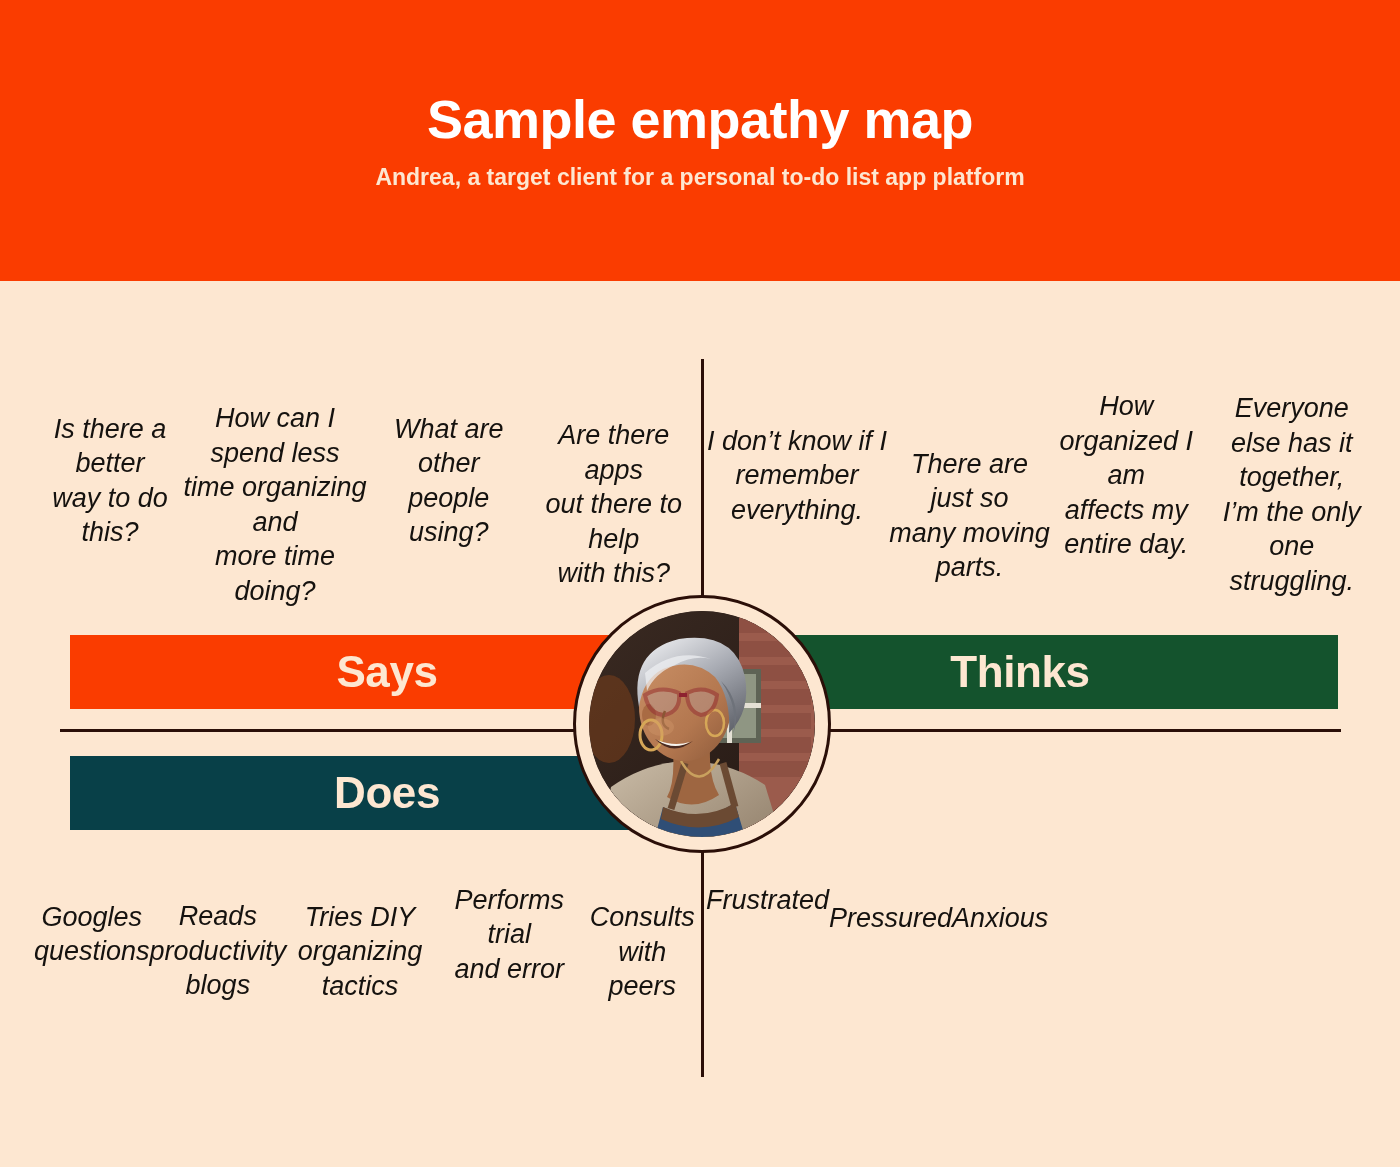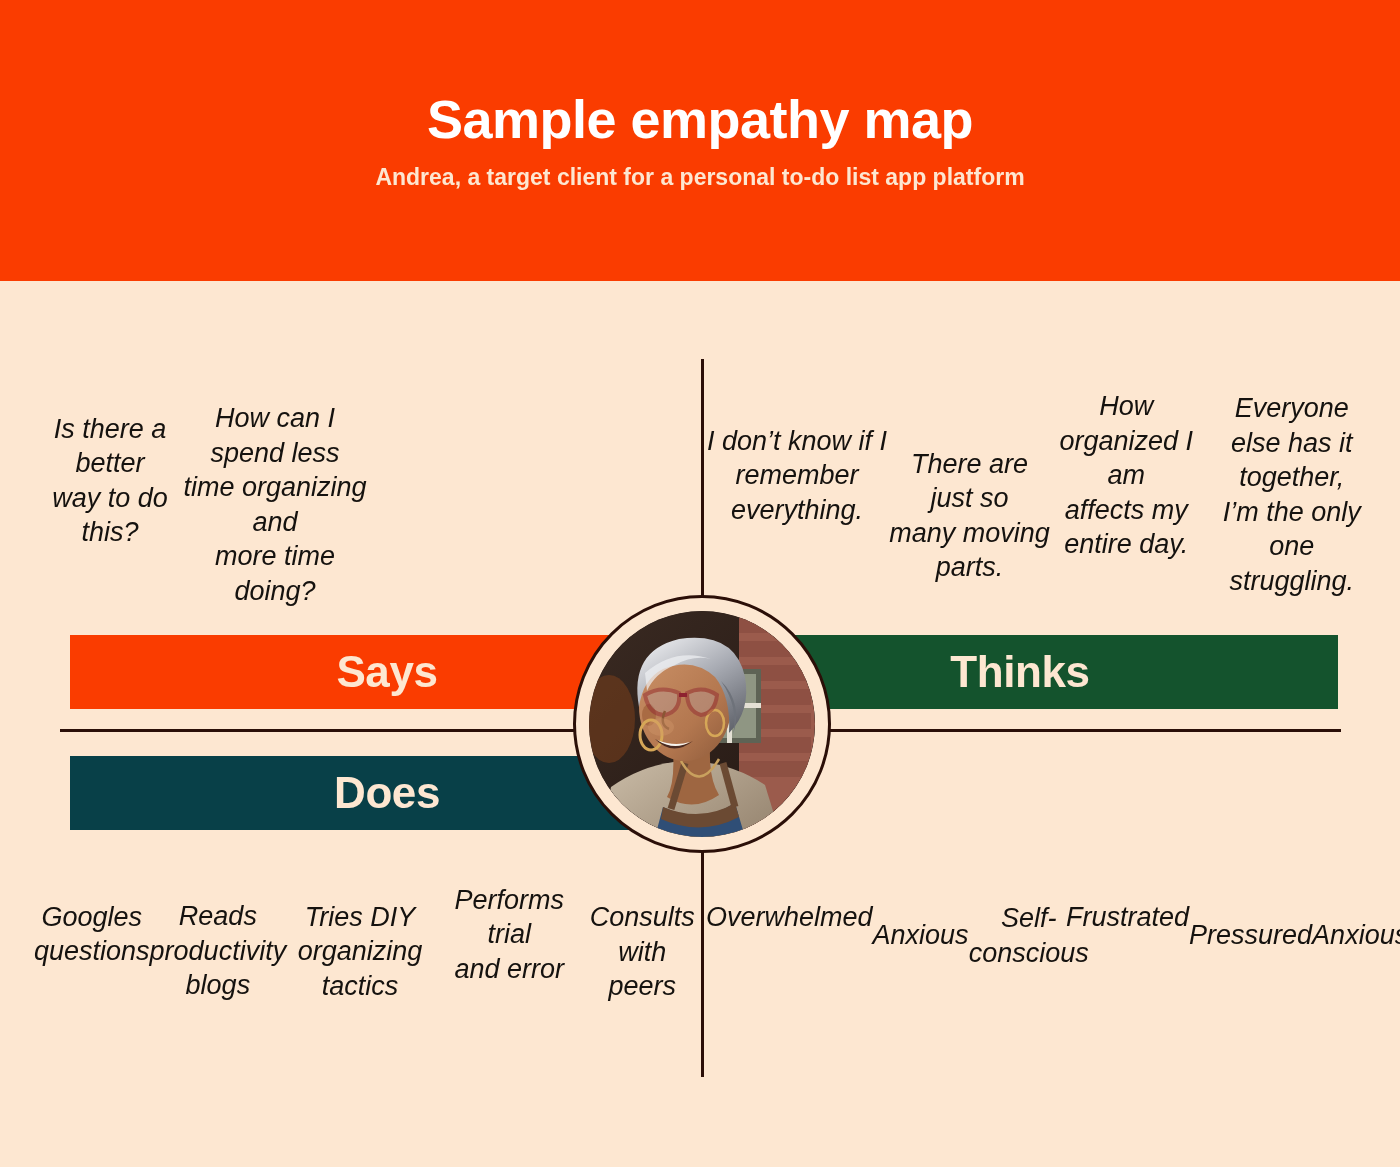--- a/index.html
+++ b/index.html
@@ -216,20 +216,27 @@
   <div class="divider-horizontal"></div>
 
   <div class="quad quad-says">
     <div class="quad-col col-a">
       <div class="note n1">Is there a better
 way to do this?</div>
       <div class="note n2">How can I spend less
 time organizing and
 more time doing?</div>
     </div>
+    <div class="quad-col col-b">
+      <div class="note m1">What are other
+people using?</div>
+      <div class="note m2">Are there apps
+out there to help
+with this?</div>
+    </div>
   </div>
 
   <div class="quad quad-thinks">
     <div class="quad-col col-a">
       <div class="note n1">I don’t know if I
 remember everything.</div>
       <div class="note n2">There are just so
 many moving parts.</div>
     </div>
     <div class="quad-col col-b">
@@ -259,25 +266,20 @@
     </div>
     <div class="quad-col col-b">
       <div class="note e1">Performs trial
 and error</div>
       <div class="note e2">Consults
 with peers</div>
     </div>
   </div>
 
   <div class="quad quad-feels">
-    <div class="quad-col col-a">
-      <div class="note f1">Overwhelmed</div>
-      <div class="note f2">Anxious</div>
-      <div class="note f3">Self-conscious</div>
-    </div>
     <div class="quad-col col-b">
       <div class="note f1">Frustrated</div>
       <div class="note f2">Pressured</div>
       <div class="note f3">Anxious</div>
     </div>
   </div>
 
   <div class="portrait-wrap">
     <div class="portrait-ring"></div>
     <div class="portrait-photo">

